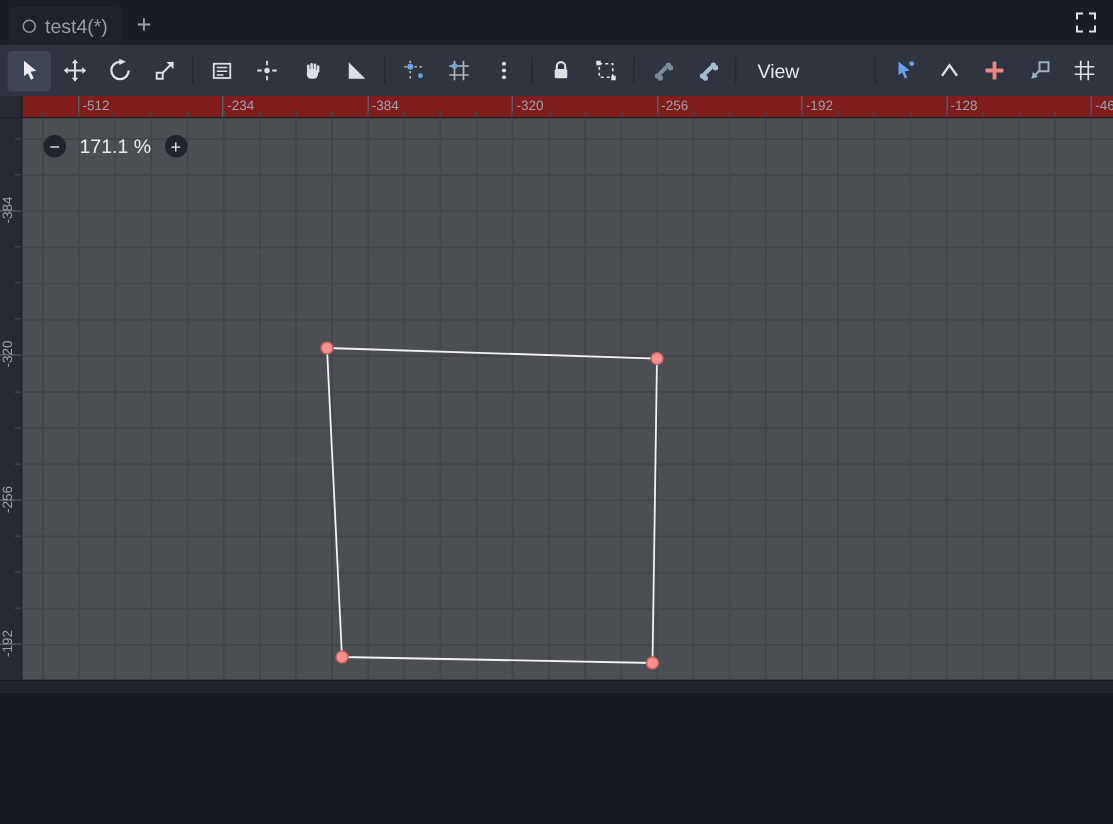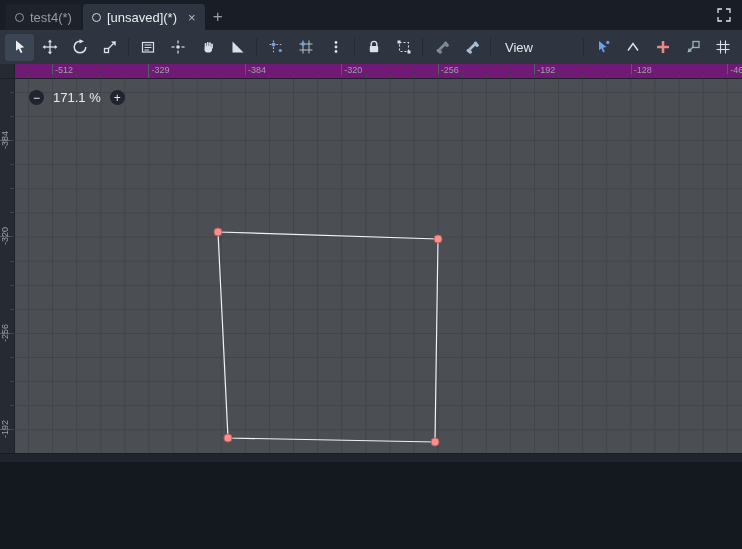--- a/index.html
+++ b/index.html
@@ -20,21 +20,21 @@
   
   .toolbar { height:34px; background:#2f3540; display:flex; align-items:center; padding:0 5px; gap:1px; flex:0 0 auto; }
   .tbtn { width:29px; height:27px; display:flex; align-items:center; justify-content:center; border-radius:3px; }
   .tbtn.pressed { background:#3b4553; }
   .tsep { width:1px; height:18px; background:#242933; margin:0 3px; flex:0 0 auto; }
   .view-btn { height:27px; display:flex; align-items:center; padding:0 10px; color:#e3e6ea; font-size:13px; border-radius:3px; }
   .right-group { margin-left:auto; display:flex; align-items:center; gap:1px; }
   .ic { display:block; }
 
   
-  .ruler-row { height:15px; display:flex; flex:0 0 auto; background:#701a75;text-align:center; }
+  .ruler-row { height:15px; display:flex; flex:0 0 auto; background:#7f1d1d;text-align:center; }
   .ruler-corner { width:15px; height:15px; background:#262b33; border-right:1px solid #1c212a; border-bottom:1px solid #1c212a; flex:0 0 auto; }
   .h-ruler { position:relative; flex:1; border-bottom:1px solid #1c212a; overflow:hidden; }
   .canvas-row { flex:1; display:flex; min-height:0; }
   .v-ruler { width:15px; position:relative; background:#262b33; border-right:1px solid #1c212a; overflow:hidden; flex:0 0 auto; }
   .h-tick { position:absolute; top:0; width:1px; height:14px; background:#565d67; }
   .h-mtick { position:absolute; bottom:0; width:1px; height:4px; background:#3e444d; }
   .h-lbl { position:absolute; top:1px; font-size:9px; color:#9aa1aa; white-space:nowrap; }
   .v-tick { position:absolute; left:0; height:1px; width:14px; background:#565d67; }
   .v-mtick { position:absolute; right:0; height:1px; width:4px; background:#3e444d; }
   .v-lbl { position:absolute; left:-11px; width:32px; text-align:center; font-size:9px; color:#9aa1aa; transform:rotate(-90deg); }
@@ -55,25 +55,20 @@
 </head>
 <body>
 
 <div class="app">
 
   <div class="tabbar">
     <div class="tab inactive">
       <span class="node-icon"></span>
       <span>test4(*)</span>
     </div>
-    <div class="tab active">
-      <span class="node-icon"></span>
-      <span>[unsaved](*)</span>
-      <span class="tab-close">×</span>
-    </div>
     <div class="add-tab">+</div>
     <div class="expand-btn">
       <svg class="ic" width="14" height="14" viewBox="0 0 14 14">
         <g stroke="#dfe3e8" stroke-width="1.3" fill="none">
           <path d="M1 5 V1 H5"></path>
             <path d="M9 1 H13 V5"></path>
             <path d="M13 9 V13 H9"></path>
             <path d="M5 13 H1 V9"></path>
         </g>
       </svg>
@@ -262,21 +257,21 @@
       </div>
     </div>
   </div>
 
   <div class="ruler-row">
     <div class="ruler-corner"></div>
     <div class="h-ruler">
         <span class="h-tick" style="left: 37px;"></span>
         <span class="h-lbl" style="left: 40px;">-512</span>
         <span class="h-tick" style="left: 133.45px;"></span>
-        <span class="h-lbl" style="left: 136.45px;">-329</span>
+        <span class="h-lbl" style="left: 136.45px;">-234</span>
         <span class="h-tick" style="left: 229.9px;"></span>
         <span class="h-lbl" style="left: 232.9px;">-384</span>
         <span class="h-tick" style="left: 326.35px;"></span>
         <span class="h-lbl" style="left: 329.35px;">-320</span>
         <span class="h-tick" style="left: 422.8px;"></span>
         <span class="h-lbl" style="left: 425.8px;">-256</span>
         <span class="h-tick" style="left: 519.25px;"></span>
         <span class="h-lbl" style="left: 522.25px;">-192</span>
         <span class="h-tick" style="left: 615.7px;"></span>
         <span class="h-lbl" style="left: 618.7px;">-128</span>

